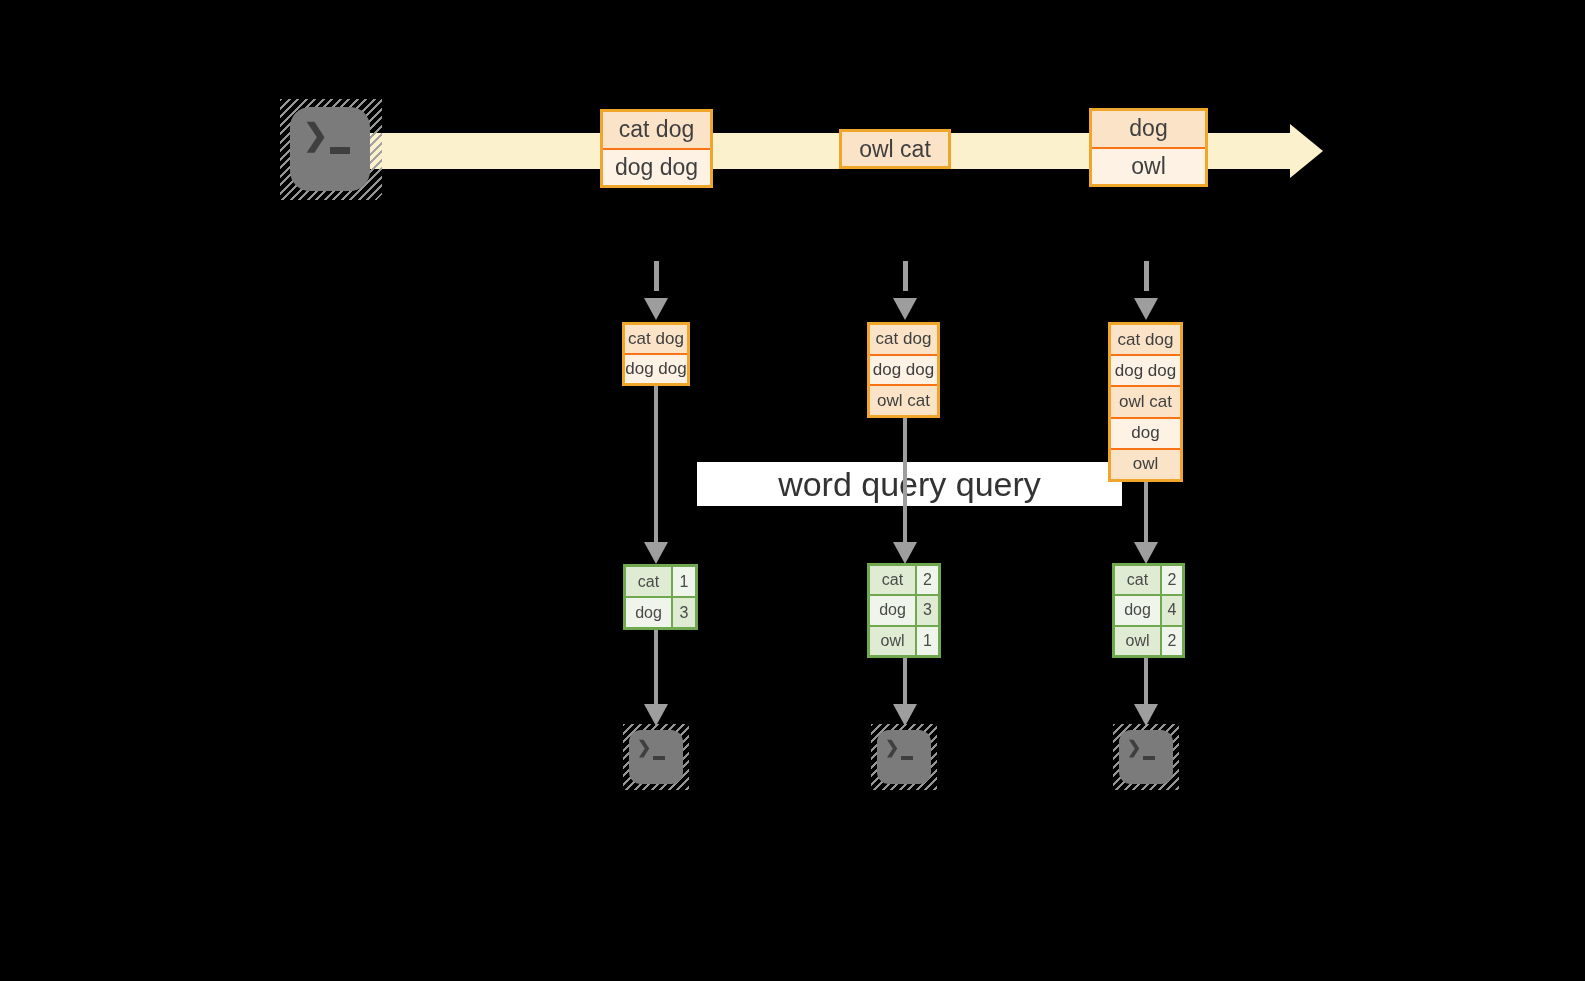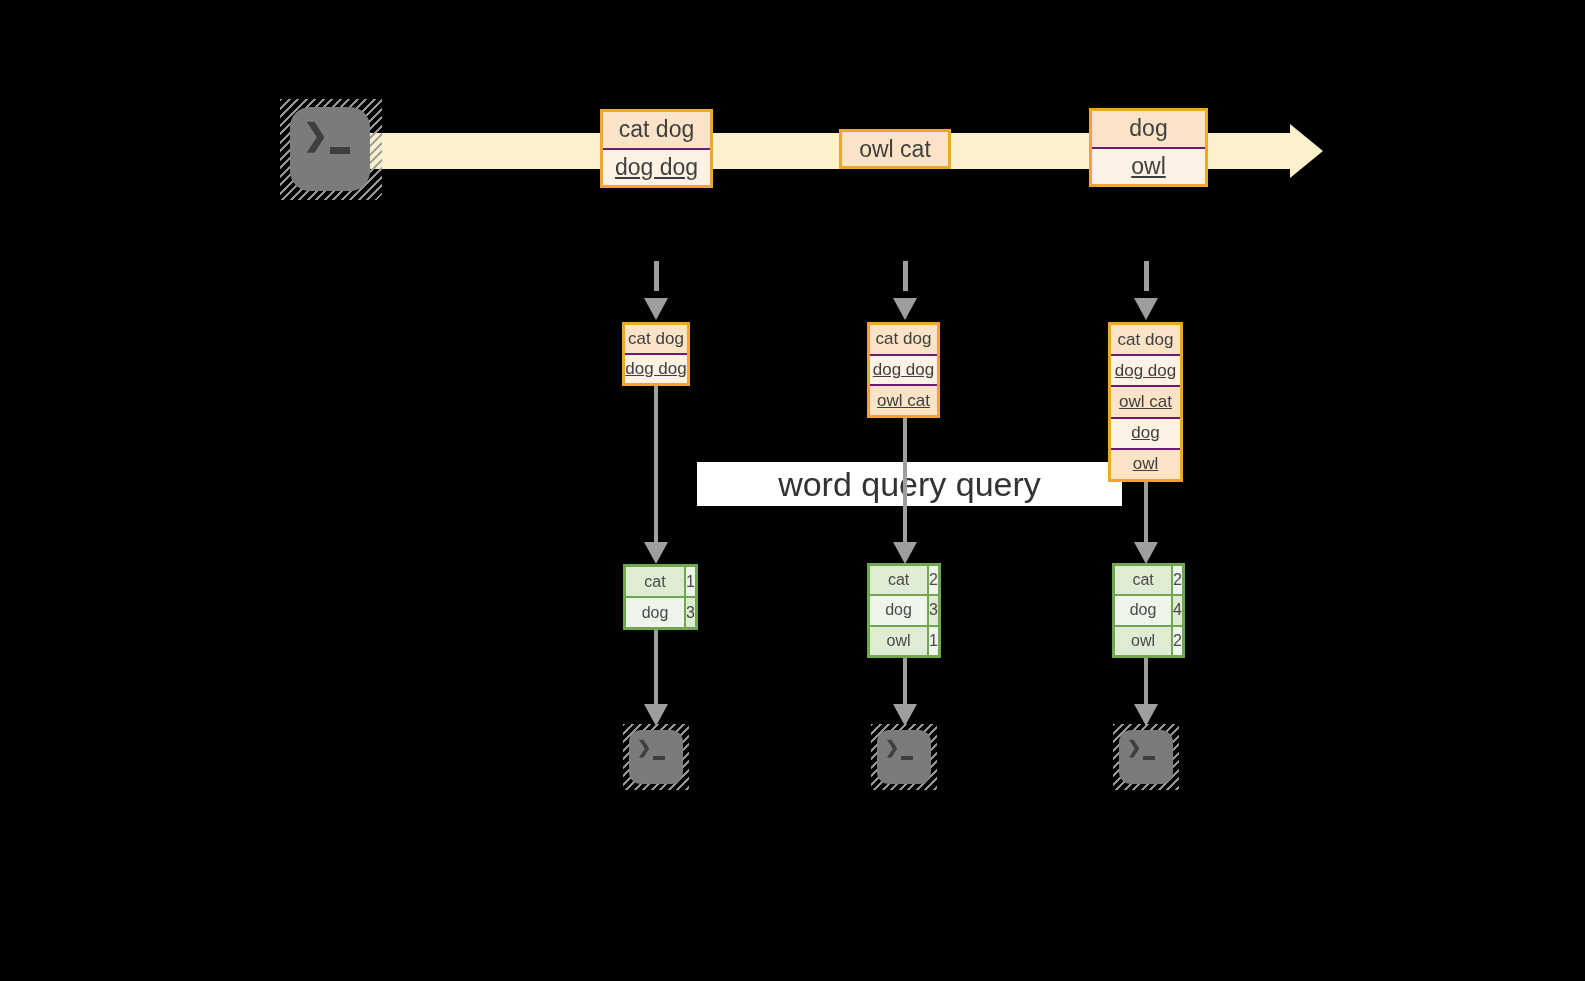--- a/index.html
+++ b/index.html
@@ -22,21 +22,21 @@
   .chev{position:absolute;color:#3F3F3F;font-weight:bold;line-height:1;}
   .uscr{position:absolute;background:#3F3F3F;}
   .term-big .chev{left:13px;top:13px;font-size:30px;}
   .term-big .uscr{left:40px;top:40px;width:20px;height:7px;}
   .term-sm .chev{left:8px;top:9px;font-size:17px;}
   .term-sm .uscr{left:24px;top:26px;width:12px;height:4px;}
 
   
   .obox{position:absolute;border:3px solid #F0A62B;display:flex;flex-direction:column;box-sizing:border-box;}
   .orow{flex:1;display:flex;align-items:center;justify-content:center;color:#3F3F3F;}
-  .orow + .orow{border-top:2px solid #701a75;text-decoration:underline;}
+  .orow + .orow{border-top:2px solid #f97316;}
   .orow.dk{background:#FAE3C7;}
   .orow.lt{background:#FDF2E3;}
   .obox-top .orow{font-size:23px;}
   .stack .orow{font-size:17px;}
 
   #batch1{left:600px;top:109px;width:113px;height:79px;}
   #batch2{left:839px;top:129px;width:112px;height:40px;}
   #batch3{left:1089px;top:108px;width:119px;height:79px;}
 
   #stack1{left:622px;top:322px;width:68px;height:64px;z-index:5;}
@@ -54,21 +54,21 @@
   
   .qband{position:absolute;left:697px;top:462px;width:425px;height:44px;background:#fff;z-index:2;
          display:flex;align-items:center;justify-content:center;
          font-size:34px;color:#333;}
 
   
   .gtab{position:absolute;border:3px solid #6FA84E;display:flex;flex-direction:column;box-sizing:border-box;z-index:5;}
   .grow{flex:1;display:flex;}
   .grow + .grow{border-top:2px solid #6FA84E;}
   .gcell{display:flex;align-items:center;justify-content:center;font-size:16px;color:#4A4A4A;}
-  .gcell.word{width:58px;}
+  .gcell.word{width:45px;}
   .gcell.num{flex:1;border-left:2px solid #6FA84E;}
   .gcell.dk{background:#DFEBD3;}
   .gcell.lt{background:#EFF5EB;}
   #tab1{left:623px;top:564px;width:75px;height:66px;}
   #tab2{left:867px;top:563px;width:74px;height:95px;}
   #tab3{left:1112px;top:563px;width:73px;height:95px;}
 </style>
 </head>
 <body>
 

